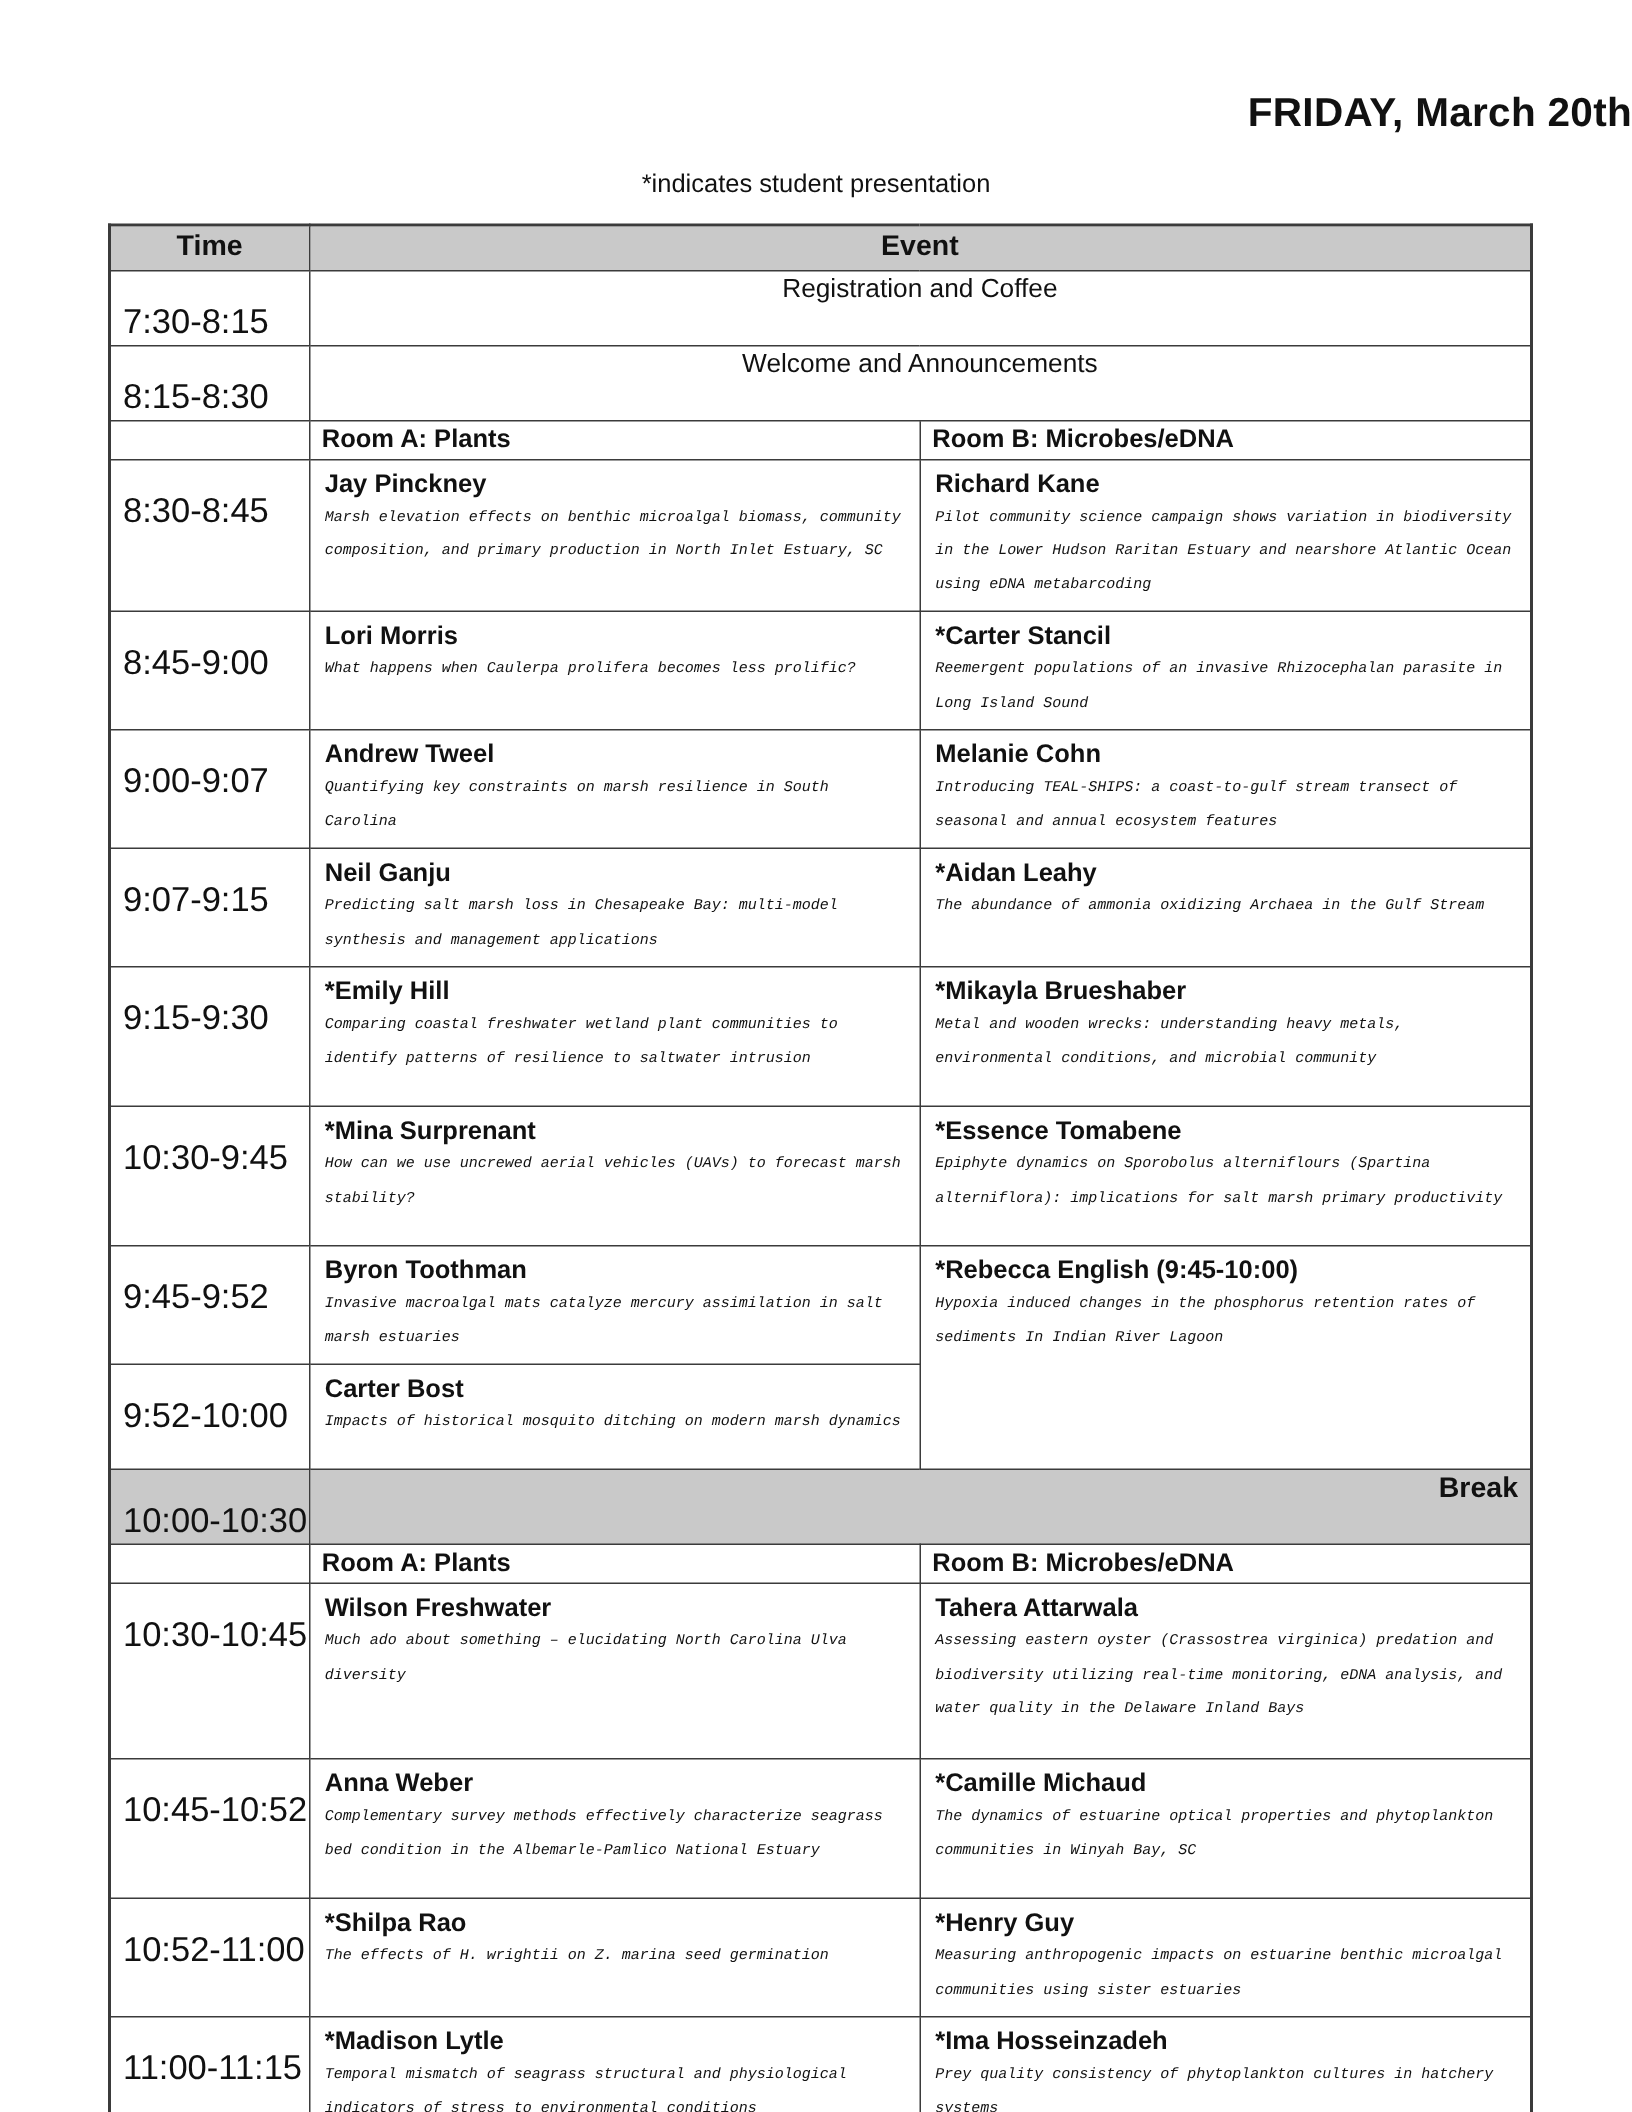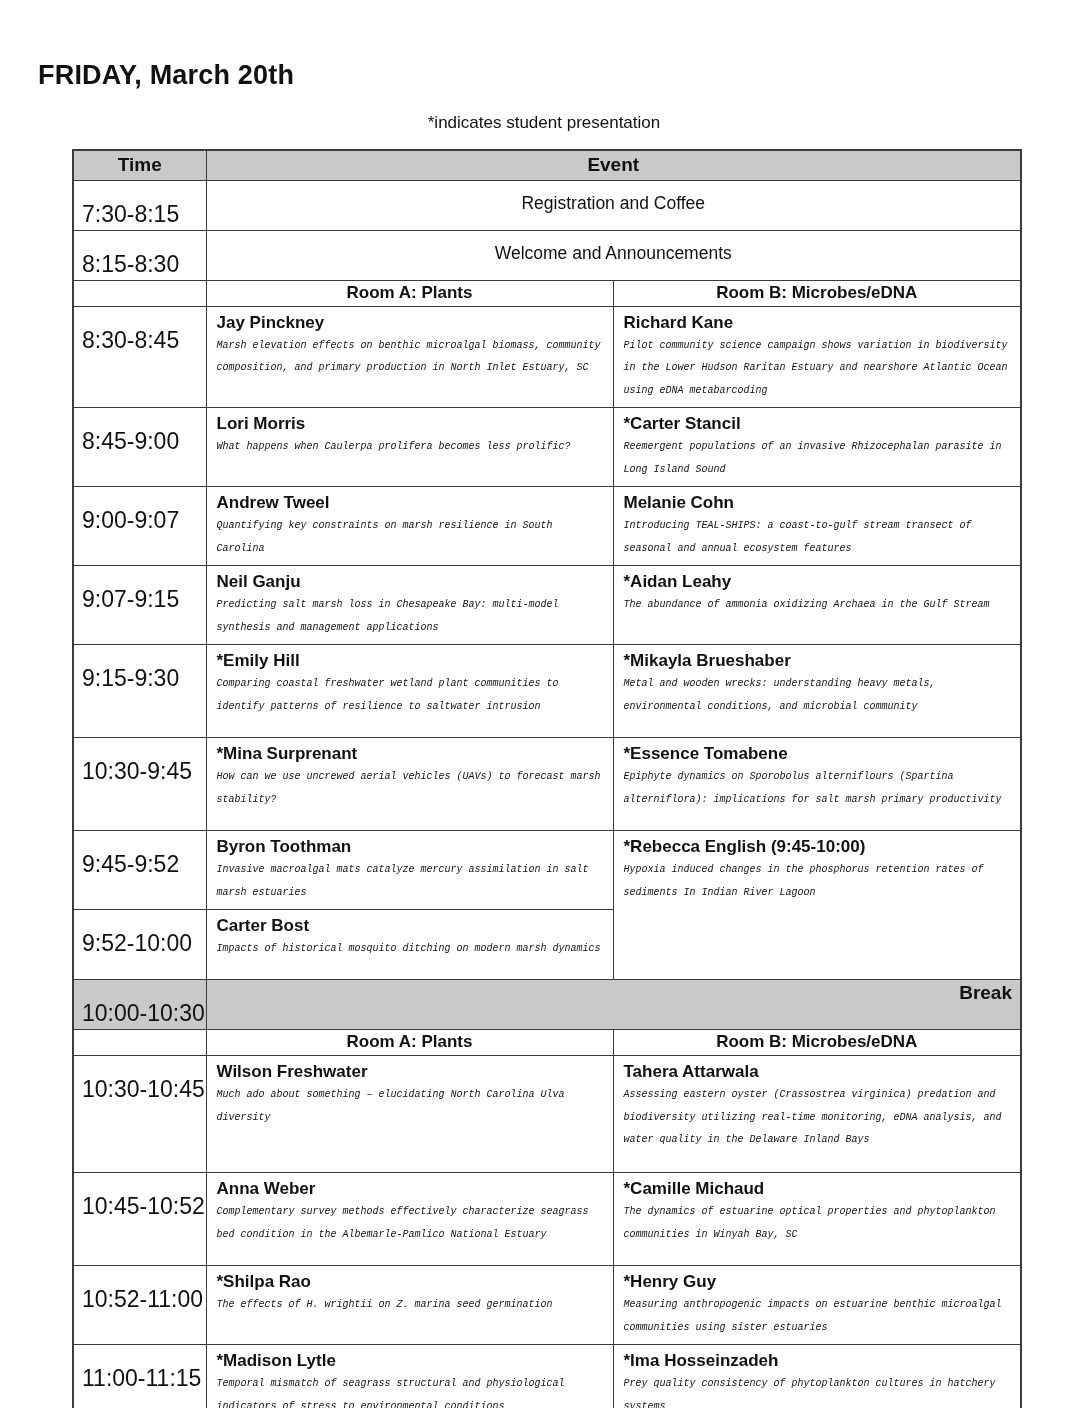--- a/index.html
+++ b/index.html
@@ -9,25 +9,24 @@
   }
   *{box-sizing:border-box;margin:0;padding:0;}
   html,body{background:#ffffff;}
   body{
     width:1088px;height:1408px;
     font-family:"Liberation Sans",sans-serif;
     color:var(--text);
     position:relative;
   }
   .page-title{
-    text-align:left;
+    text-align:right;
     font-size:27px;font-weight:700;
     padding-top:60px;
     letter-spacing:.2px;
-    margin-left:38px;
   }
   .page-subtitle{
     text-align:center;
     font-size:17px;
     margin-top:22px;
   }
   table.schedule{
     border-collapse:collapse;
     table-layout:fixed;
     width:948px;
@@ -51,24 +50,24 @@
   }
   td.time{
     text-align:left;
     font-size:23px;
     padding-top:20px;
     white-space:nowrap;
   }
   td.full-event{
     text-align:center;
     font-size:17.5px;
-    padding-top:12px;
+    padding-top:1px;
   }
   td.room-hdr{
-    text-align:center;
+    text-align:left;
     font-size:17px;font-weight:700;
     padding-top:2px;
   }
   td.talk{padding:3px 10px 5px 10px;}
   .name{
     font-size:17px;font-weight:700;
     line-height:25px;
   }
   .title{
     font-size:10px;font-style:italic;

